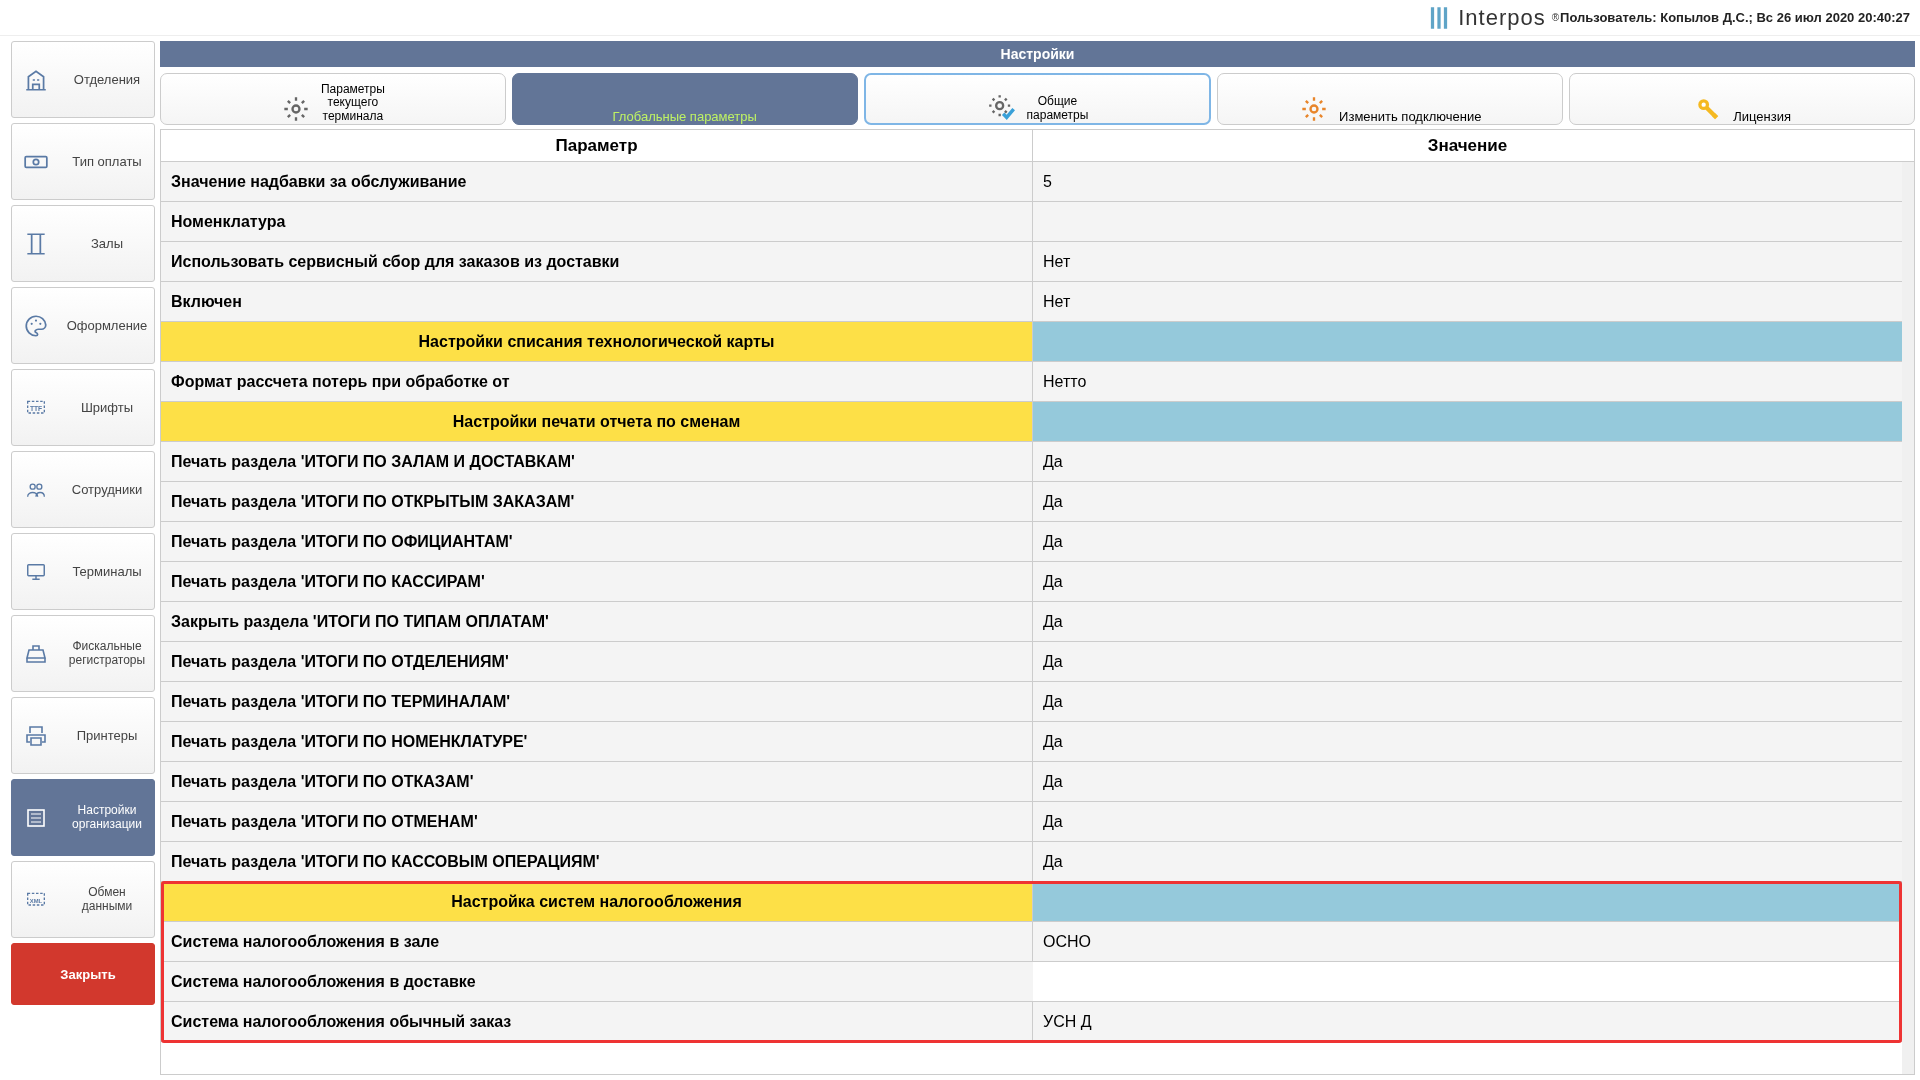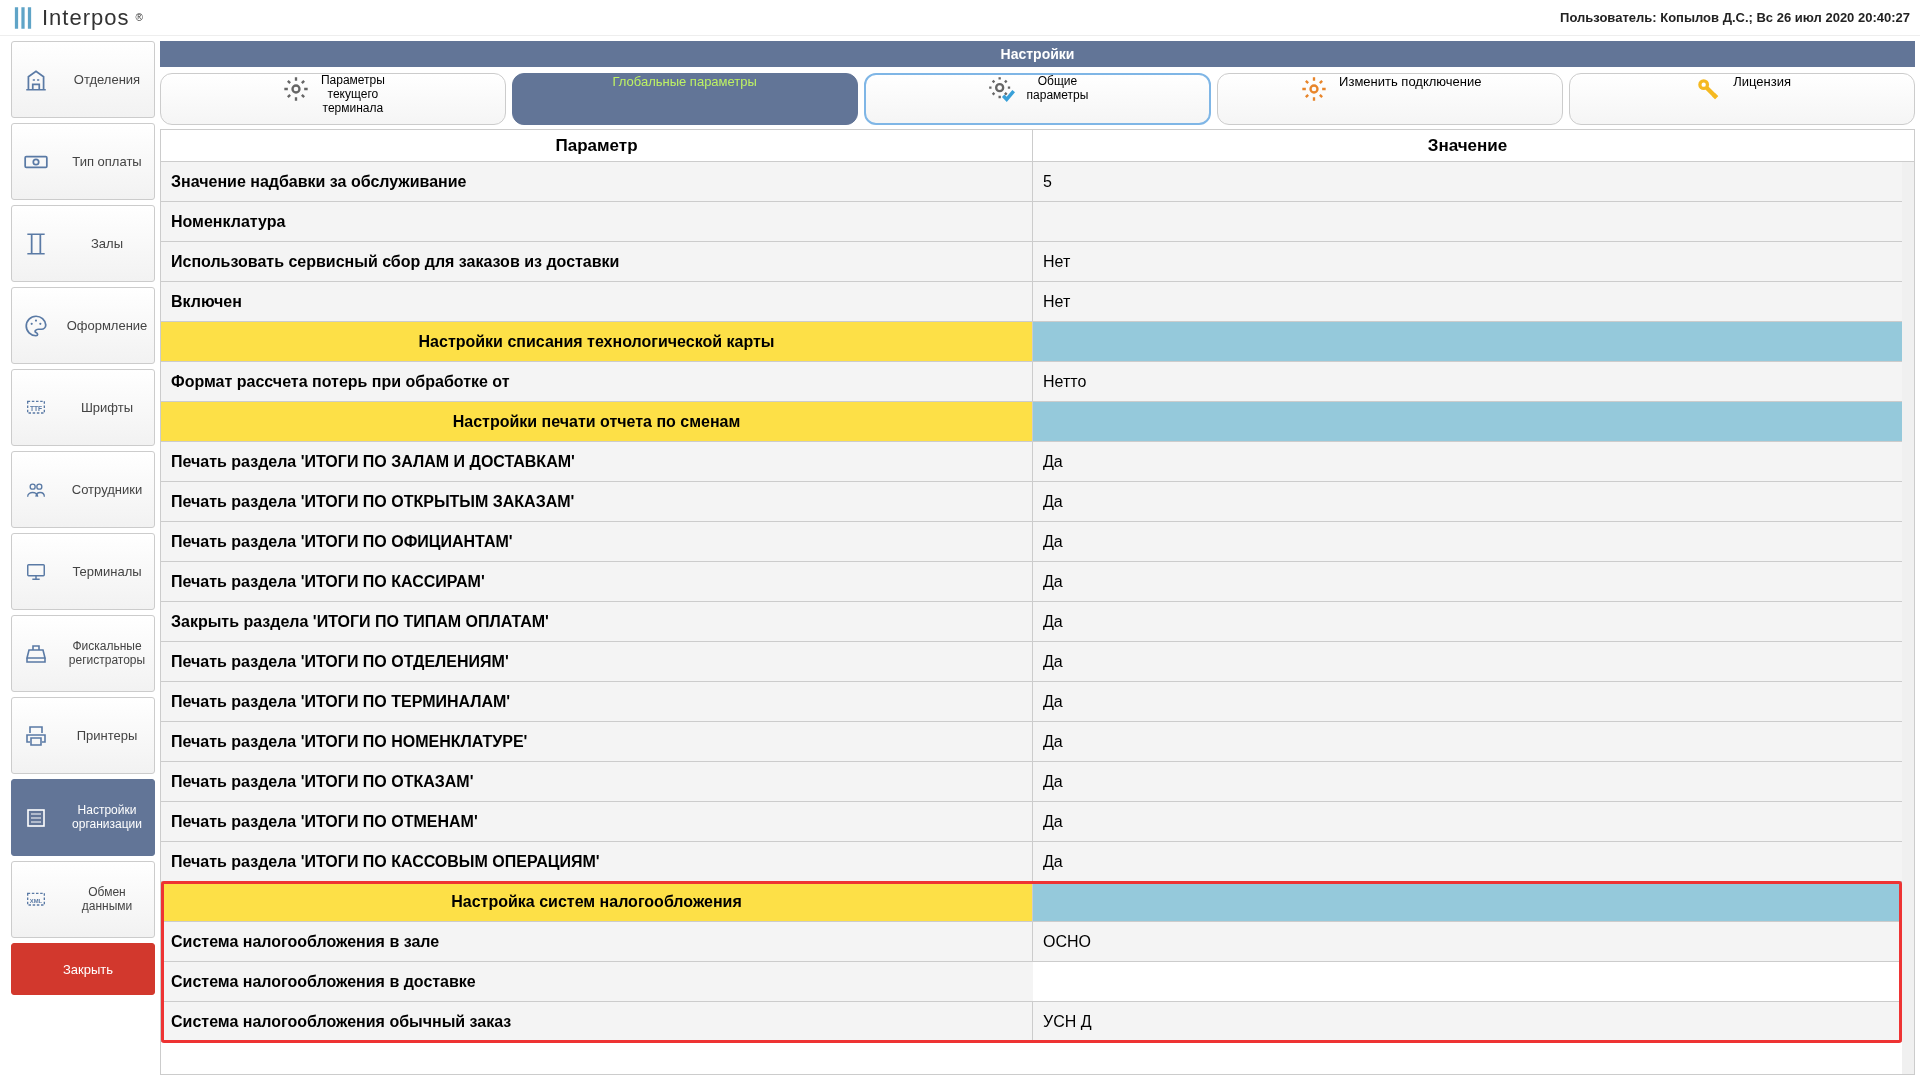--- a/index.html
+++ b/index.html
@@ -1,36 +1,36 @@
 <!DOCTYPE html>
 <html><head>
 <meta charset="utf-8">
 <style>
 * { margin: 0; padding: 0; box-sizing: border-box; }
 html, body { width: 1920px; height: 1080px; font-family: Arial, sans-serif; font-size: 14px; background: #fff; overflow: hidden; }
 
-.topbar { display: flex; align-items: center; justify-content: space-between; height: 36px; padding: 0 10px; border-bottom: 1px solid #eee; }
+.topbar { display: flex; align-items: center; justify-content: flex-end; height: 36px; padding: 0 10px; border-bottom: 1px solid #eee; }
 .logo { display: flex; align-items: center; gap: 6px; font-size: 22px; color: #333; font-weight: 300; letter-spacing: 1px; }
 .logo svg { width: 26px; height: 26px; }
 .userinfo { font-size: 13px; font-weight: bold; color: #222; }
 
 .body { display: flex; height: 1044px; }
 
 .sidebar { width: 155px; padding: 5px 0 5px 11px; display: flex; flex-direction: column; gap: 5px; flex-shrink: 0; }
 .side-btn { height: 77px; border: 1px solid #ccc; border-radius: 3px; background: linear-gradient(#fff,#f2f2f2); display: flex; align-items: center; justify-content: flex-start; padding-left: 10px; gap: 10px; cursor: pointer; font-size: 13px; color: #444; }
 .side-btn.active { background: #627597; color: #fff; border-color: #627597; }
-.side-btn.close { background: #d2382d; color: #fff; border-color: #d2382d; justify-content: center; height: 52px; font-weight: normal; }
+.side-btn.close { background: #d2382d; color: #fff; border-color: #d2382d; justify-content: center; height: 62px; font-weight: bold; }
 .side-btn .txt { text-align: center; flex: 1; line-height: 1.2; font-size: 13px; }
 .side-btn .multi { text-align: center; flex: 1; line-height: 1.15; font-size: 12px; }
 .side-icon { width: 28px; height: 28px; display: flex; align-items: center; justify-content: center; }
 
 .main { flex: 1; display: flex; flex-direction: column; padding: 5px 5px 5px 5px; }
 .titlebar { height: 26px; background: #627597; color: #fff; display: flex; align-items: center; justify-content: center; font-size: 14px; font-weight: bold; }
 .toolbar { display: flex; gap: 6px; margin-top: 6px; }
-.tool-btn { flex: 1; height: 52px; border: 1px solid #ccc; border-radius: 12px; background: linear-gradient(#fff,#f5f5f5); display: flex; align-items: flex-start; justify-content: center; gap: 10px; cursor: pointer; font-size: 13px; }
+.tool-btn { flex: 1; height: 52px; border: 1px solid #ccc; border-radius: 7px; background: linear-gradient(#fff,#f5f5f5); display: flex; align-items: flex-end; justify-content: center; gap: 10px; cursor: pointer; font-size: 13px; }
 .tool-btn.active { background: #627597; color: #bef264; border-color: #627597; }
 .tool-btn.sel { border: 2px solid #7fb6e6; }
 .tool-btn .multi { text-align: center; line-height: 1.15; font-size: 12px; }
 .tool-icon { width: 30px; height: 30px; display: flex; align-items: center; justify-content: center; }
 
 .grid-wrap { margin-top: 4px; border: 1px solid #ccc; flex: 1; position: relative; display: flex; flex-direction: column; overflow: hidden; }
 .grid-header { display: flex; height: 32px; background: #fff; border-bottom: 1px solid #ccc; font-weight: bold; font-size: 17px; }
 .grid-header .col { display: flex; align-items: center; justify-content: center; border-right: 1px solid #ccc; }
 .grid-header .col:last-child { border-right: none; }
 .grid-body { flex: 1; overflow: hidden; position: relative; }

